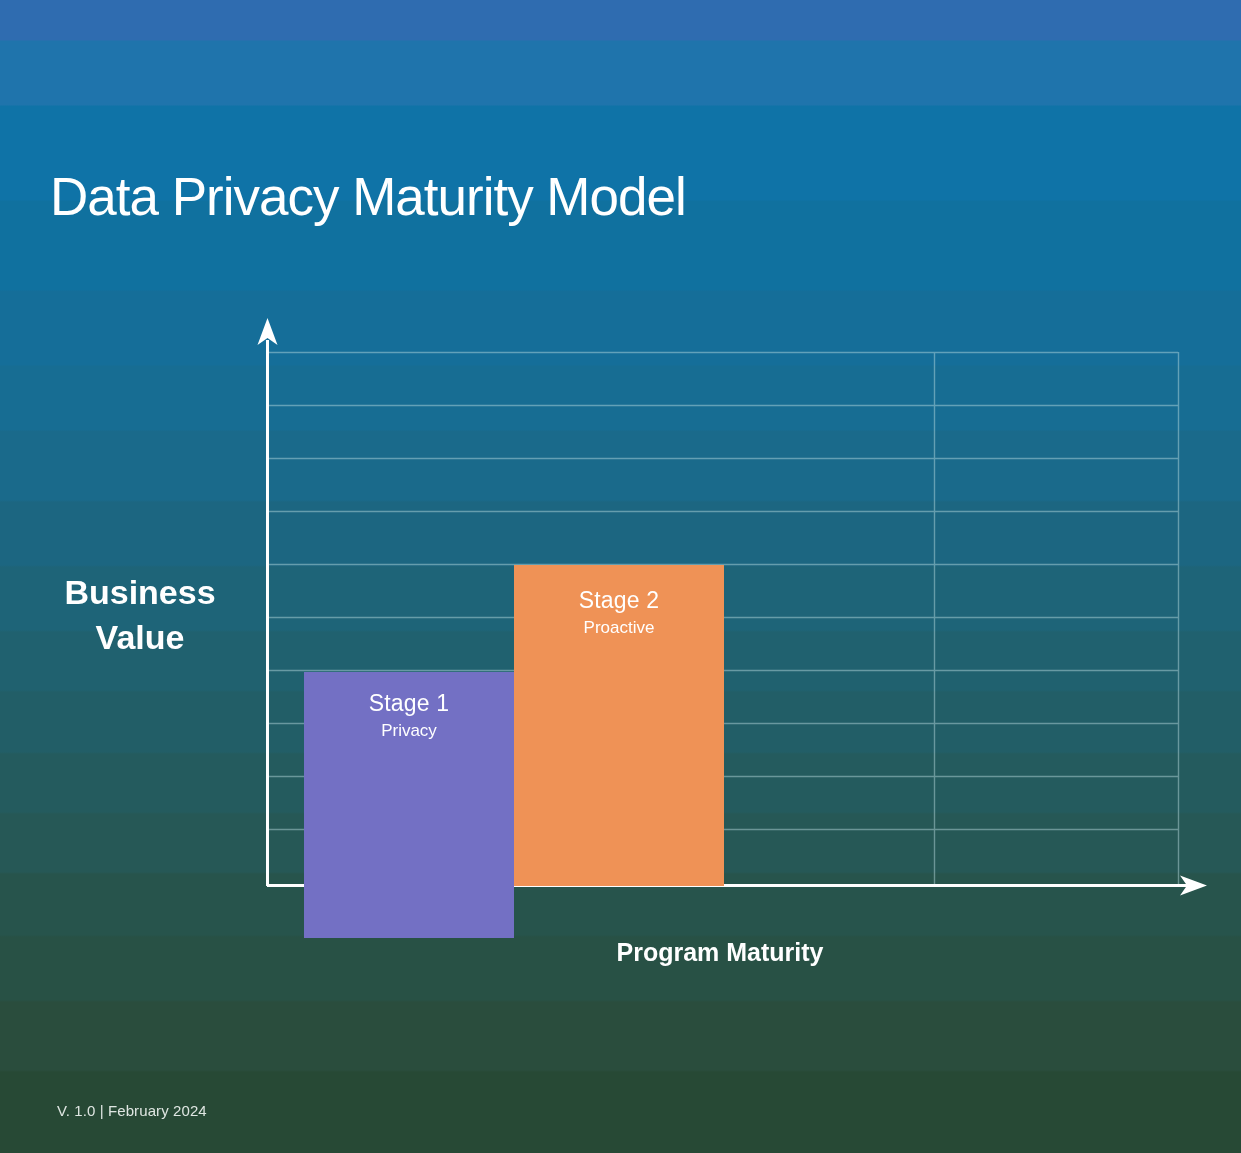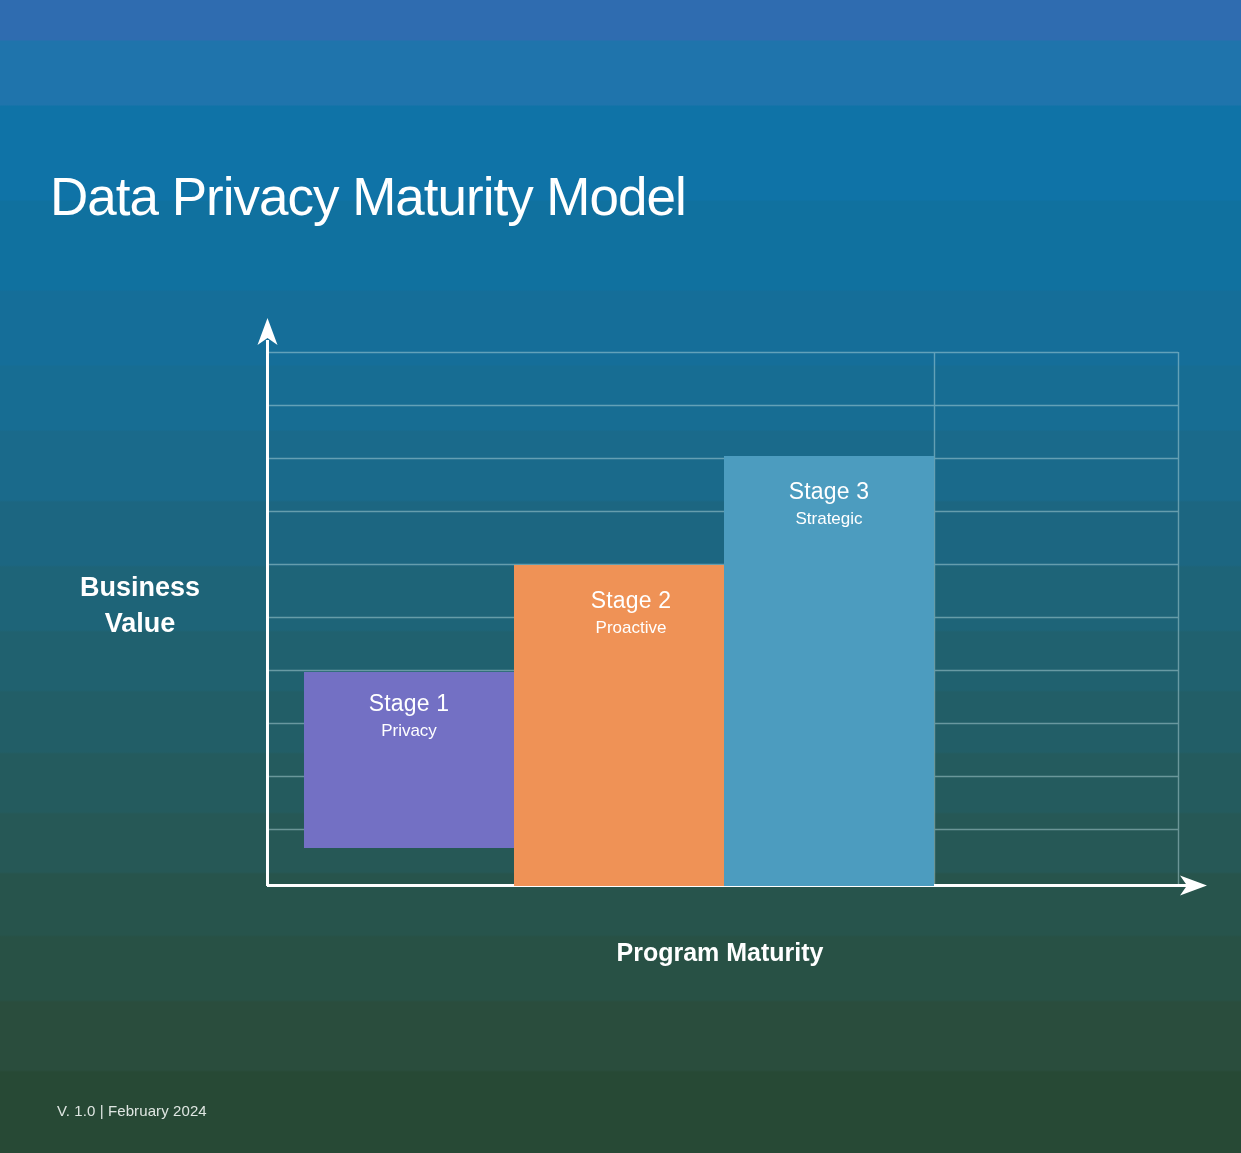--- a/index.html
+++ b/index.html
@@ -94,21 +94,21 @@
     position: absolute;
     color: #ffffff;
     font-weight: 700;
     letter-spacing: 0px;
   }
   .y-axis-label {
     left: 30px;
     top: 570px;
     width: 220px;
     text-align: center;
-    font-size: 27px;
+    font-size: 34px;
     line-height: 1.33;
   }
   .x-axis-label {
     left: 430px;
     top: 938px;
     width: 580px;
     text-align: center;
     font-size: 25px;
   }
 
@@ -182,36 +182,30 @@
         <line x1="267" y1="885.5" x2="1190" y2="885.5"></line>
         <polygon points="267.5,318 277.5,345 267.5,338 257.5,345" stroke="none"></polygon>
         <polygon points="1207,885.5 1180,875.5 1187,885.5 1180,895.5" stroke="none"></polygon>
       </g>
     </svg>
   </div>
 
   <div class="axis-label y-axis-label"><span>Business</span><br><span>Value</span></div>
   <div class="axis-label x-axis-label">Program Maturity</div>
 
-  <div class="bar" style="left:304px; top:672px; width:210px; height:176px; background:#7370c4;">
+  <div class="bar" style="left:304px; top:672px; width:210px; height:266px; background:#7370c4;">
     <div class="bar-text" style="top:18px;">
       <div class="bar-title">Stage 1</div>
       <div class="bar-sub">Privacy</div>
     </div>
   </div>
 
-  <div class="bar" style="left:514px; top:565px; width:234px; height:321px; background:#ef9256;text-decoration:underline;">
+  <div class="bar" style="left:514px; top:565px; width:210px; height:321px; background:#ef9256;text-decoration:underline;">
     <div class="bar-text" style="top:22px;">
       <div class="bar-title">Stage 2</div>
       <div class="bar-sub">Proactive</div>
     </div>
   </div>
 
-  <div class="bar" style="left:724px; top:456px; width:210px; height:430px; background:#4c9cbf;">
-    <div class="bar-text" style="top:22px;">
-      <div class="bar-title">Stage 3</div>
-      <div class="bar-sub">Strategic</div>
-    </div>
-  </div>
 
   <div class="footer-left">V. 1.0 | February 2024</div>
 
 </div>
 
 </body></html>

